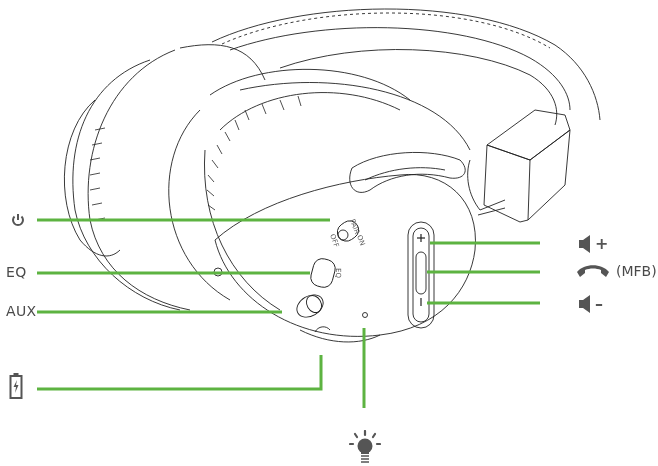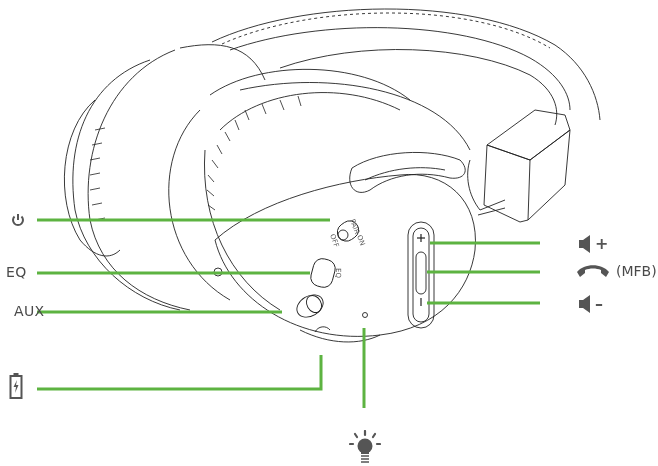--- a/index.html
+++ b/index.html
@@ -86,21 +86,21 @@
       <line x1="421" y1="234" x2="421" y2="242"></line>
     <line x1="421" y1="298" x2="421" y2="306"></line>
   </g>
 </svg>
 
 <svg class="ico" style="left:10px;top:212px" width="16" height="16" viewBox="0 0 16 16">
   <path d="M4.5 4.5 A5 5 0 1 0 11.5 4.5" fill="none" stroke="#555" stroke-width="2"></path>
   <line x1="8" y1="2" x2="8" y2="8" stroke="#555" stroke-width="2"></line>
 </svg>
 <div class="lbl" style="left:6px;top:264px">EQ</div>
-<div class="lbl" style="left:14px;top:303px">AUX</div>
+<div class="lbl" style="left:6px;top:303px">AUX</div>
 <svg class="ico" style="left:9px;top:372px" width="14" height="28" viewBox="0 0 14 28">
   <rect x="4.5" y="1" width="5" height="3" fill="#555"></rect>
   <rect x="1.5" y="4" width="11" height="22" fill="none" stroke="#555" stroke-width="2"></rect>
   <path d="M8 8 L4.5 15 L7 15 L6 21 L9.5 13 L7 13 Z" fill="#555"></path>
 </svg>
 
 <div class="ico" style="left:578px;top:234px;display:flex;align-items:center;gap:3px">
   <svg width="14" height="18" viewBox="0 0 14 18">
     <path d="M1 5 H5 L12 0 V18 L5 13 H1 Z" fill="#555"></path>
   </svg>

